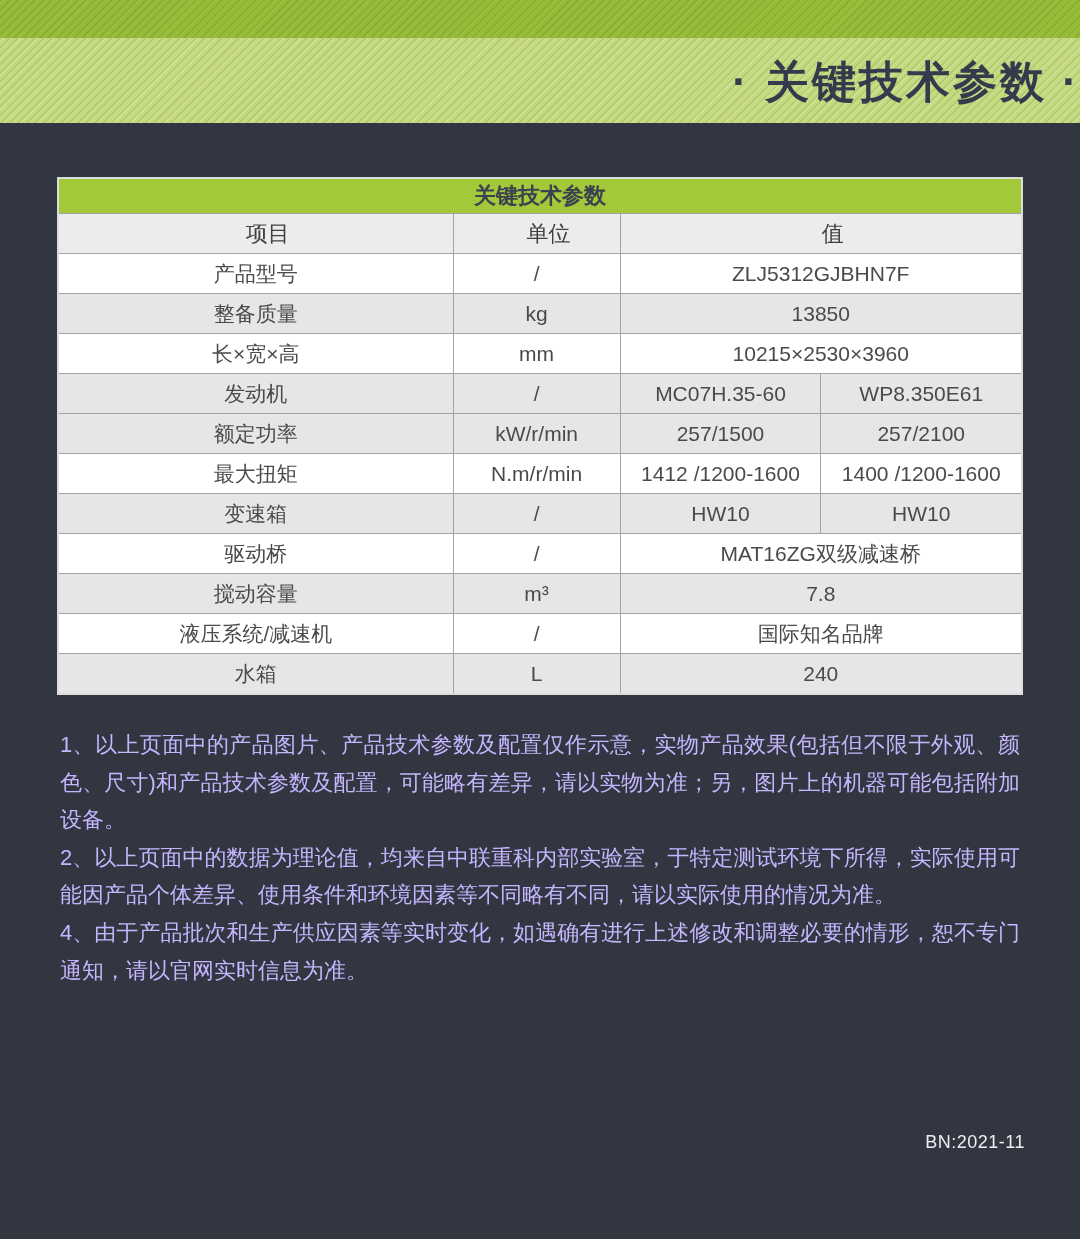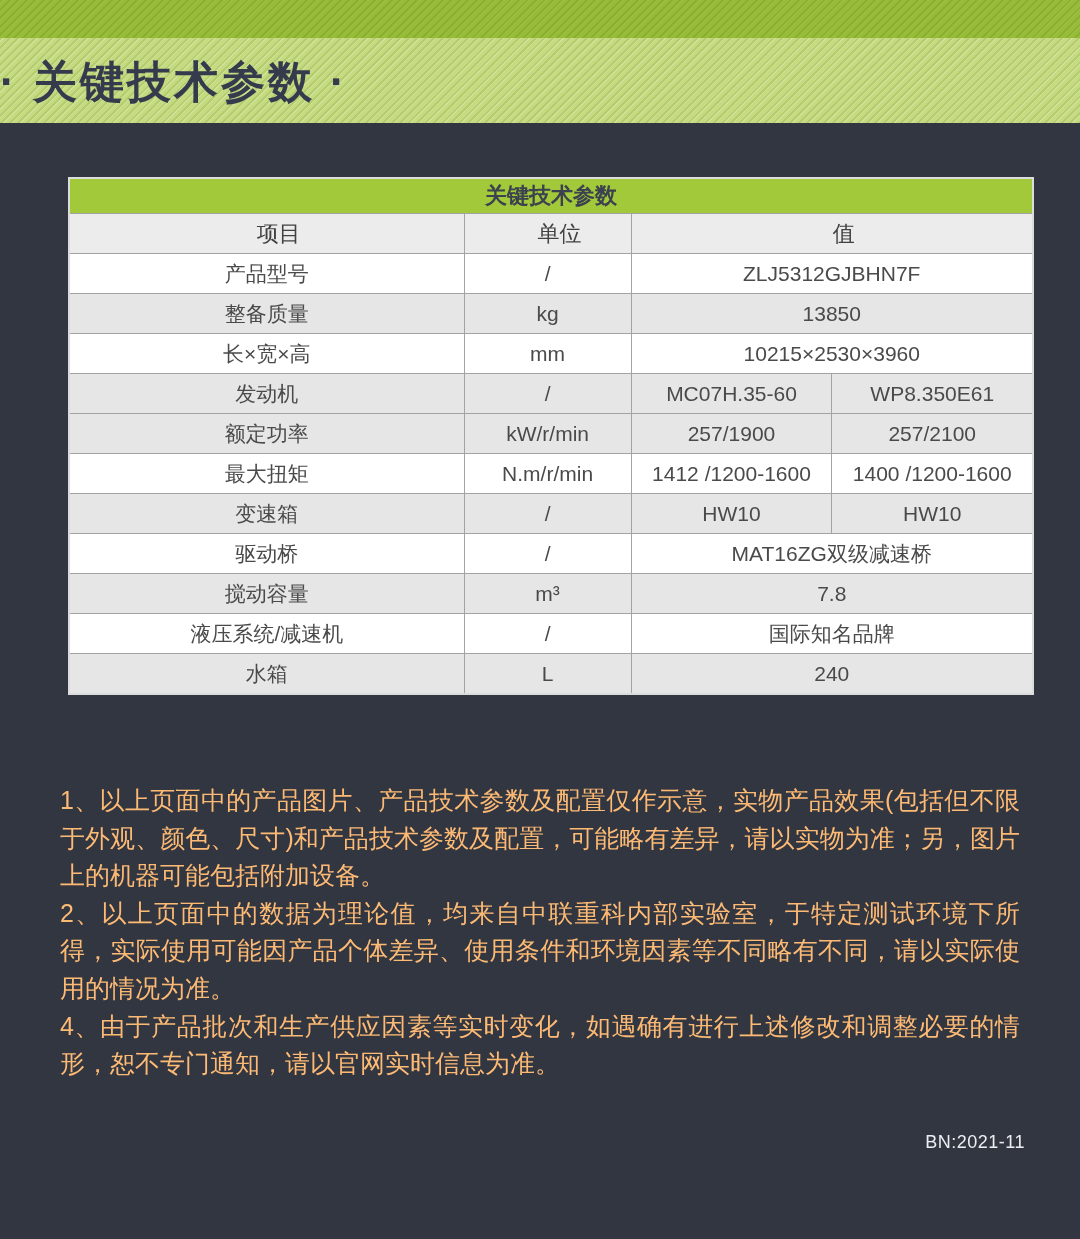--- a/index.html
+++ b/index.html
@@ -14,36 +14,36 @@
   
   .banner{position:absolute;left:0;top:0;width:1080px;height:123px;}
   .banner-top{
     height:38px;
     background:
       repeating-linear-gradient(135deg, rgba(0,0,0,0.07) 0 2px, rgba(255,255,255,0.04) 2px 3px, transparent 3px 6px),
       var(--banner-green-dark,#97bc37);
   }
   .banner-main{
     height:85px;
-    display:flex;align-items:center;justify-content:flex-start;
+    display:flex;align-items:center;justify-content:flex-end;
     background:
       repeating-linear-gradient(135deg, rgba(104,140,25,0.18) 0 2px, rgba(255,255,255,0.18) 2px 3px, transparent 3px 6px),
       var(--banner-green-light,#c6da82);
   }
   .banner-title{
     color:#353b4d;
     font-size:44px;
     font-weight:bold;
     letter-spacing:3px;
     transform:translateY(2px);
   }
 
   
   .spec-table-wrap{
-    position:absolute;left:68px;top:177px;width:966px;border-radius:20px;
+    position:absolute;left:57px;top:177px;width:966px;border-radius:20px;
   }
   table.spec{
     width:100%;
     border-collapse:collapse;
     table-layout:fixed;
     background:#fff;
     border:2px solid #dcdcdc;
     font-size:21px;
     color:#4a4a4a;
   }
@@ -69,23 +69,23 @@
     background:#ececec;
     color:#414141;
     font-size:22px;
     padding-left:24px;
   }
   tr.zebra td{background:#e6e6e6;}
   tr.plain td{background:#ffffff;}
 
   
   .notes{
-    position:absolute;left:60px;top:782px;width:960px;
-    color:#fdba74;
-    font-size:25px;
+    position:absolute;left:60px;top:726px;width:960px;
+    color:#c4b5fd;
+    font-size:22px;
     line-height:37.6px;
     text-align:justify;
   }
   .notes p{margin:0;}
 
   
   .bn{
     position:absolute;right:55px;top:1132px;
     color:#eceef2;
     font-size:18px;
@@ -139,21 +139,21 @@
           </tr>
           <tr class="zebra">
             <td>发动机</td>
             <td>/</td>
             <td>MC07H.35-60</td>
             <td>WP8.350E61</td>
           </tr>
           <tr class="zebra">
             <td>额定功率</td>
             <td>kW/r/min</td>
-            <td>257/1900</td>
+            <td>257/1500</td>
             <td>257/2100</td>
           </tr>
           <tr class="plain">
             <td>最大扭矩</td>
             <td>N.m/r/min</td>
             <td>1412 /1200-1600</td>
             <td>1400 /1200-1600</td>
           </tr>
           <tr class="zebra">
             <td>变速箱</td>

